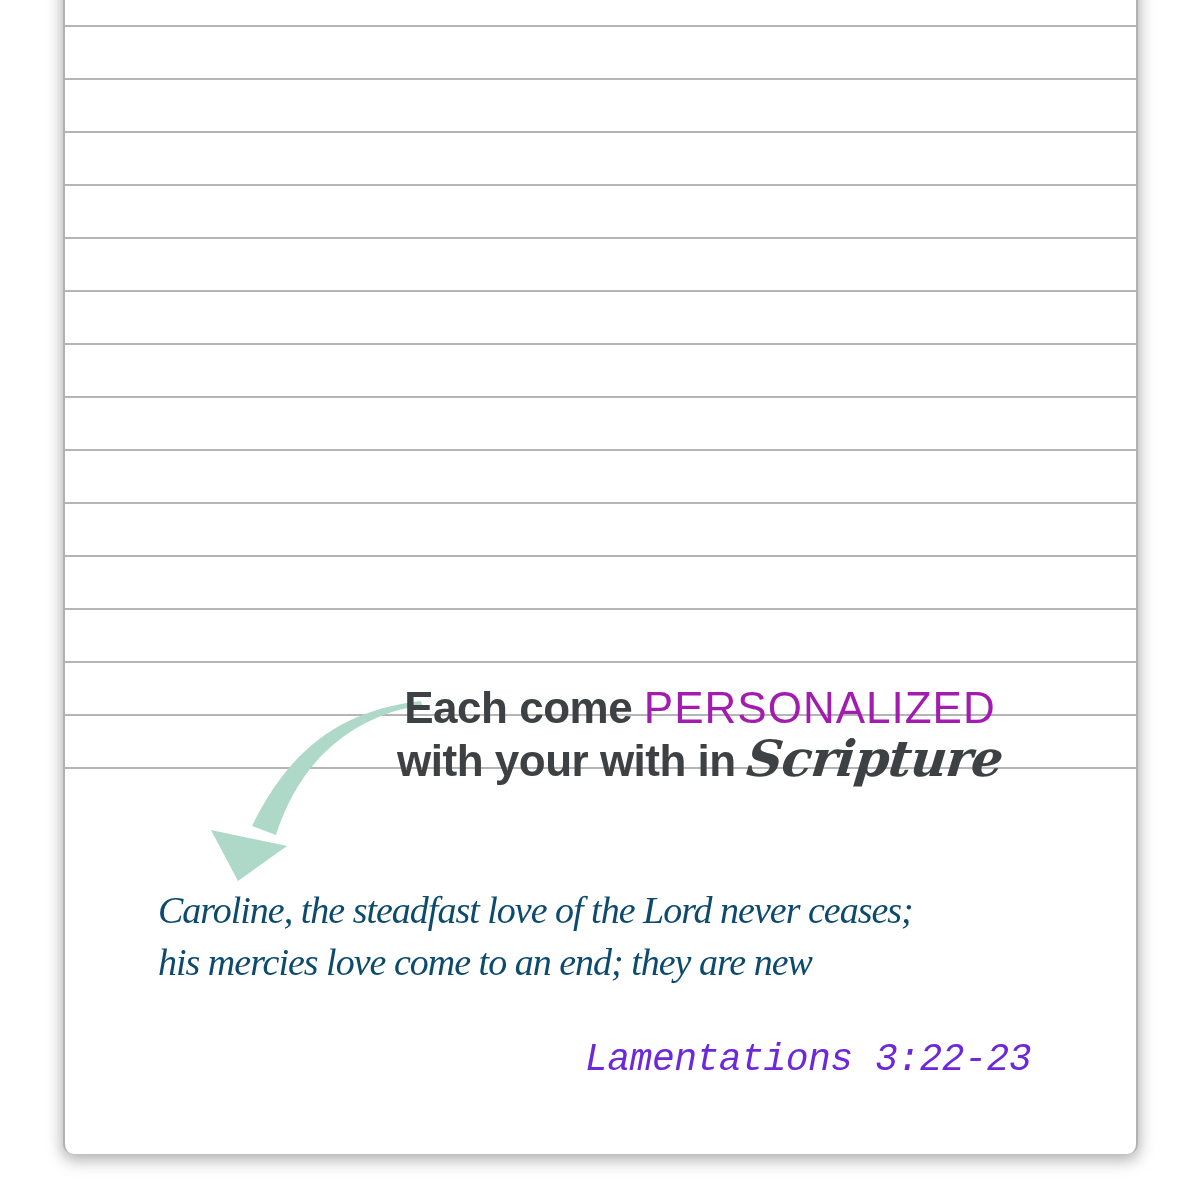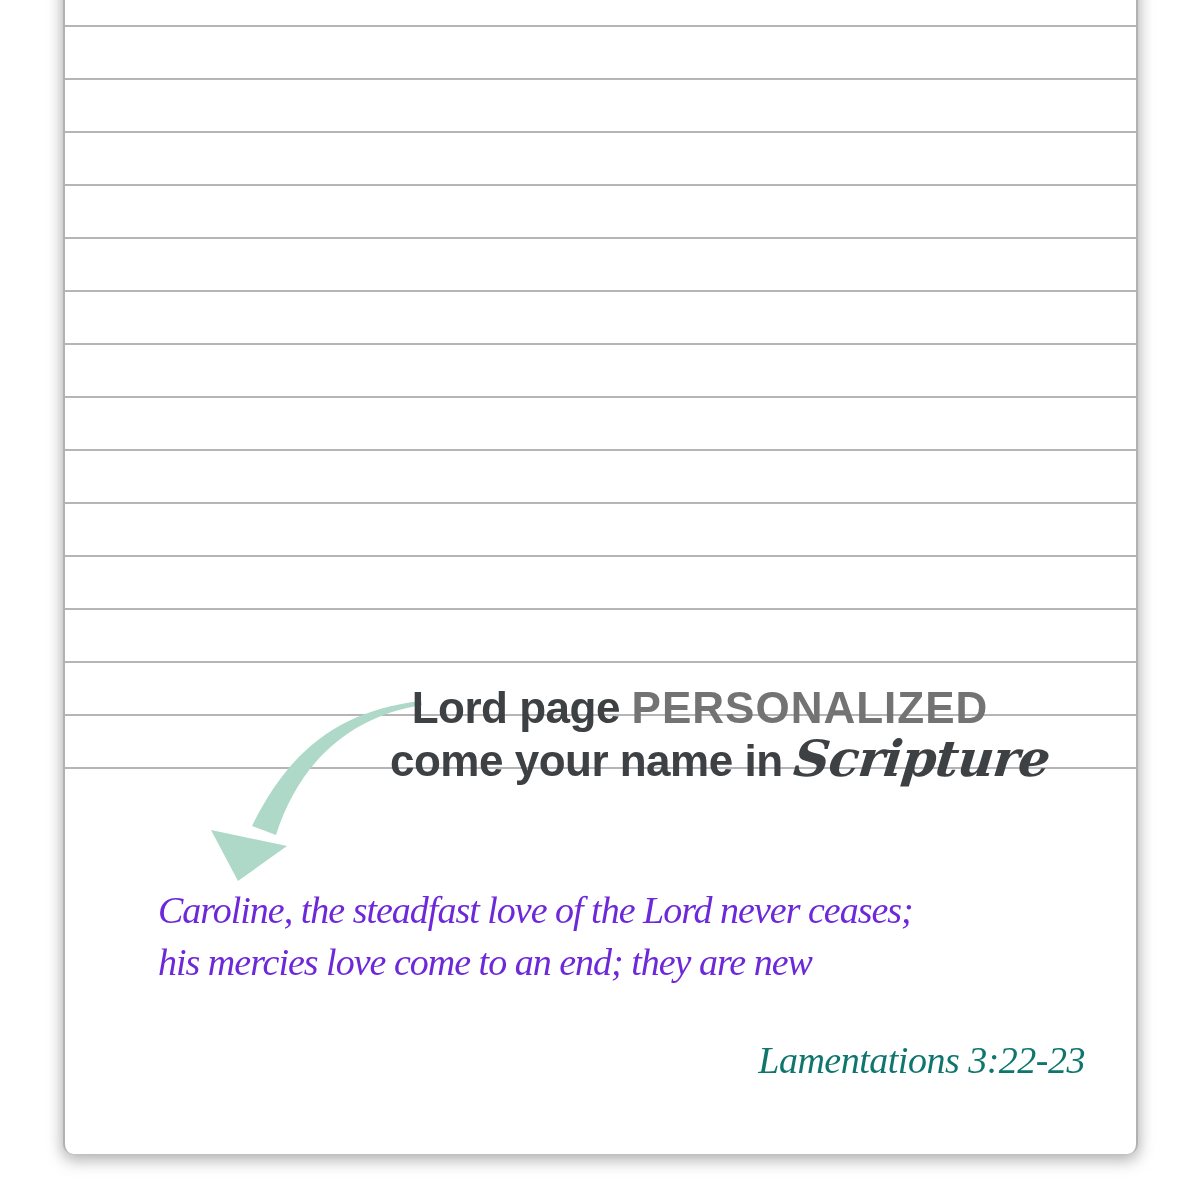--- a/index.html
+++ b/index.html
@@ -60,22 +60,22 @@
     width: 620px;
     text-align: center;
     color: #3e4144;
     font-weight: 700;
     font-size: 44px;
     line-height: 53px;
     letter-spacing: -0.5px;
     white-space: nowrap;
   }
   .callout .accent {
-    color: #737373;
-    font-weight: 700;
+    color: #a21caf;
+    font-weight: 400;
     letter-spacing: 1px;
     margin-top: 24px;
   }
   .callout .script {
     font-family: "DejaVu Serif", serif;
     font-style: italic;
     font-weight: 700;
     font-size: 50px;
     line-height: 40px;
     letter-spacing: -1px;
@@ -85,53 +85,52 @@
   
   .quote {
     position: absolute;
     left: 158px;
     top: 884px;
     font-family: "Liberation Serif", serif;
     font-style: italic;
     font-size: 38px;
     line-height: 52px;
     letter-spacing: -1px;
-    color: #6d28d9;
+    color: #0c4a6e;
     white-space: nowrap;
   }
   .reference {
     position: absolute;
     left: 585px;
     top: 1038px;
     width: 500px;
-    text-align: right;
-    font-family: Liberation Serif, serif;
+    font-family: Liberation Mono, monospace;
     font-style: italic;
     font-size: 38px;
     letter-spacing: -0.5px;
-    color: #0f766e;
+    color: #6d28d9;
   }
 </style>
 </head>
 <body>
 
 <div class="stage">
 
   <div class="page">
     <div class="ruled-lines"></div>
   </div>
 
   <svg class="arrow-svg" viewBox="200 693 240 195" xmlns="http://www.w3.org/2000/svg">
     <path d="M421,701 C342,710 290,748 252,826 L276,835 C300,760 352,716 422,705 Z" fill="#aed8c8"></path>
     <path d="M211,830 L287,846 L238,881 Z" fill="#aed8c8"></path>
   </svg>
 
   <div class="callout">
-    <div class="callout-line"><span>Lord page</span> <span class="accent">PERSONALIZED</span></div>
-    <div class="callout-line"><span>come your name in</span> <span class="script">Scripture</span></div>
+    <div class="callout-line"><span>Each come</span> <span class="accent">PERSONALIZED</span></div>
+    <div class="callout-line"><span>with your with in</span> <span class="script">Scripture</span></div>
   </div>
 
   <div class="quote">
     <div>Caroline, the steadfast love of the Lord never ceases;</div>
     <div>his mercies love come to an end; they are new</div>
   </div>
 
   <div class="reference">Lamentations 3:22-23</div>
 
 </div>

